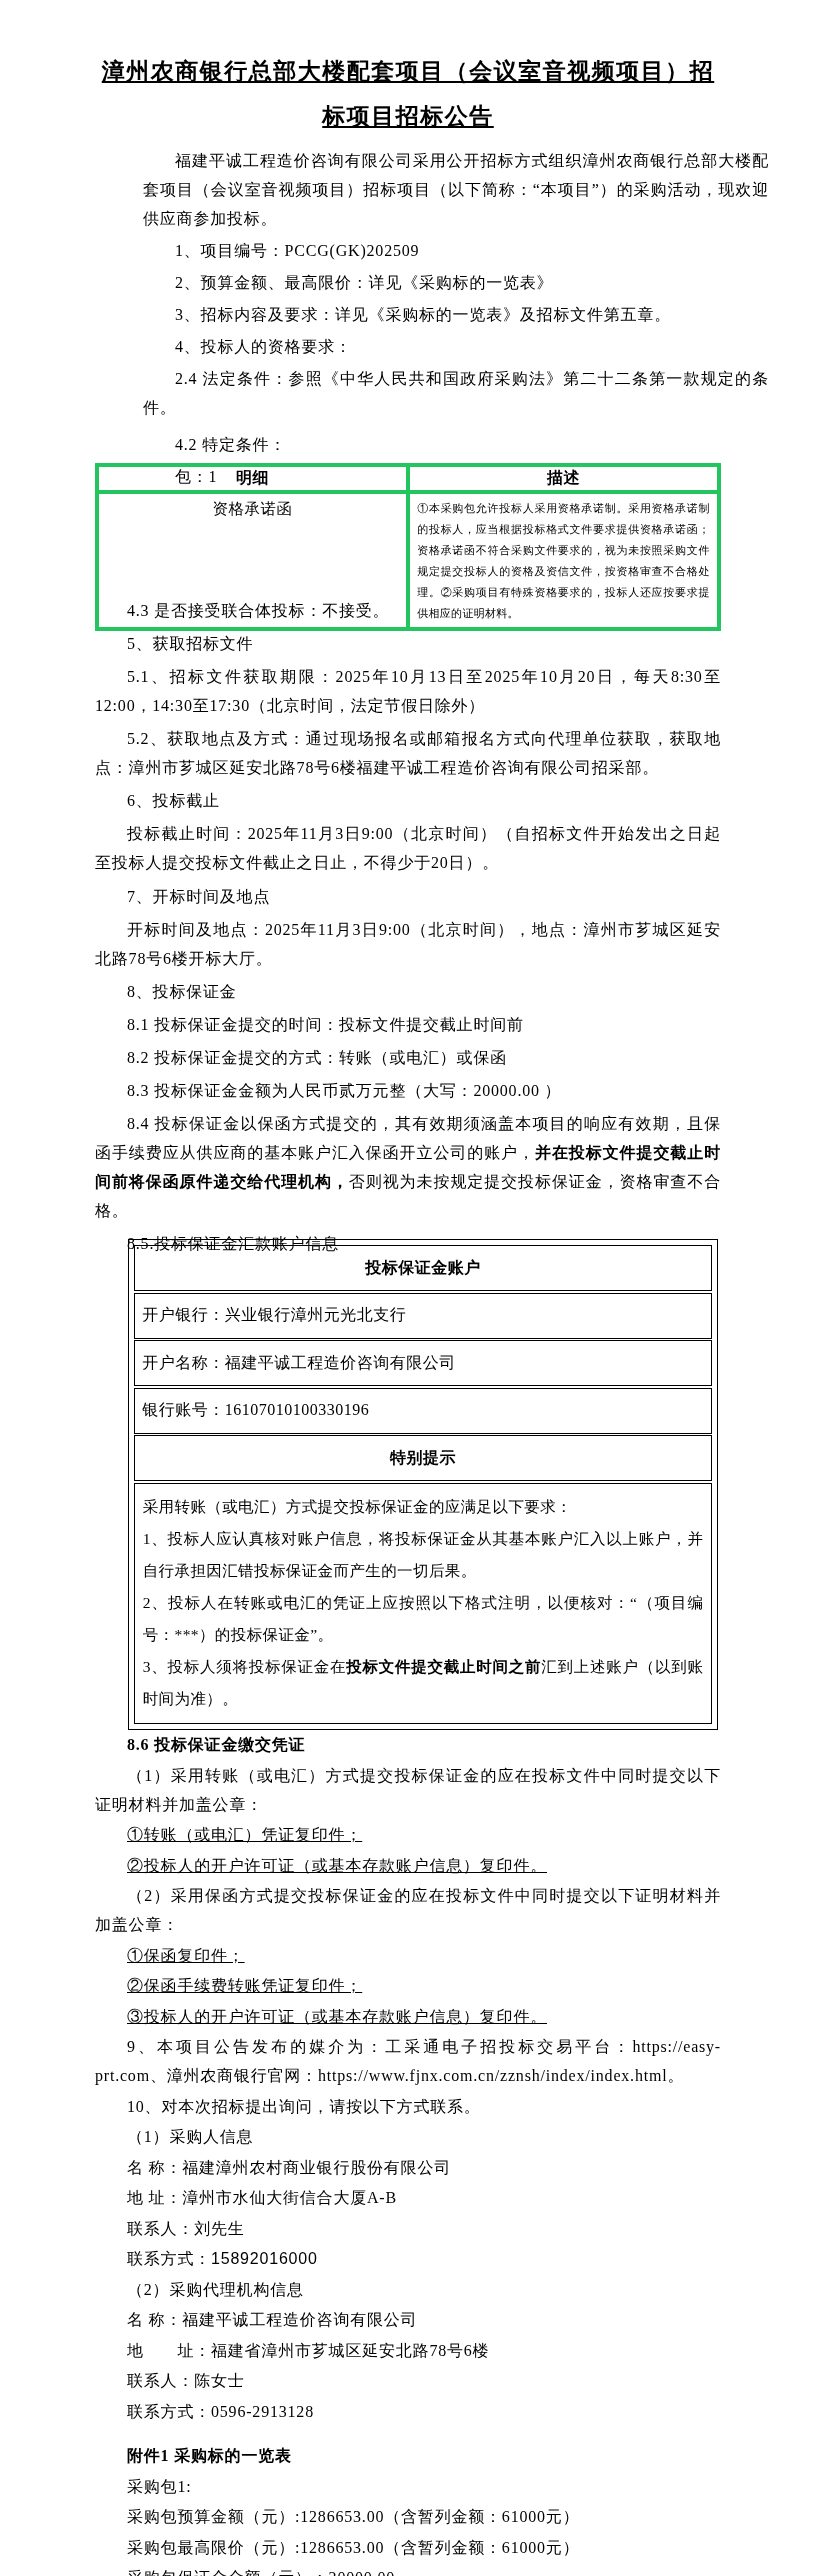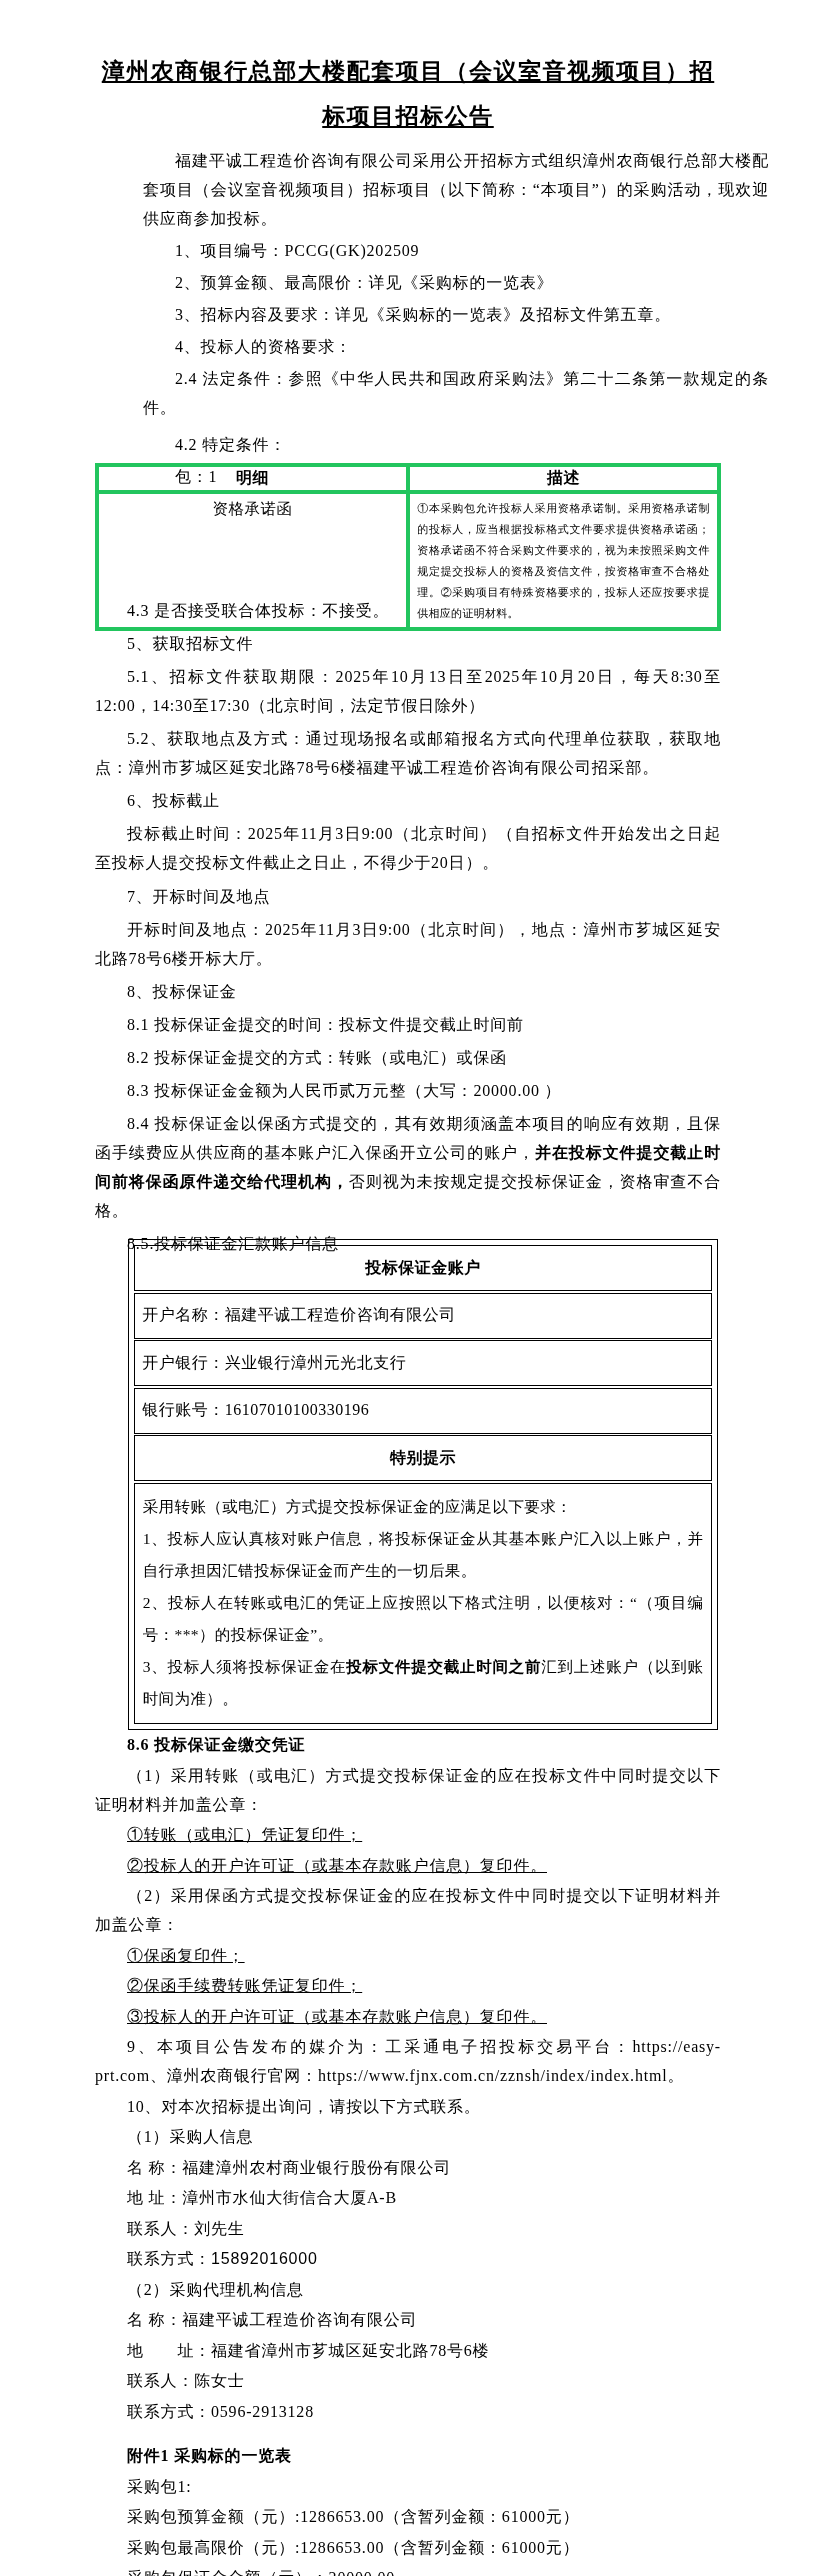--- a/index.html
+++ b/index.html
@@ -88,22 +88,22 @@
     <p class="p">8、投标保证金</p>
     <p class="p">8.1 投标保证金提交的时间：投标文件提交截止时间前</p>
     <p class="p">8.2 投标保证金提交的方式：转账（或电汇）或保函</p>
     <p class="p">8.3 投标保证金金额为人民币贰万元整（大写：20000.00 ）</p>
     <p class="p"><span>8.4 投标保证金以保函方式提交的，其有效期须涵盖本项目的响应有效期，且保函手续费应从供应商的基本账户汇入保函开立公司的账户，</span><span class="b">并在投标文件提交截止时间前将保函原件递交给代理机构，</span><span>否则视为未按规定提交投标保证金，资格审查不合格。</span></p>
     <p class="p">8.5.投标保证金汇款账户信息</p>
   </div>
 
   <div class="t2">
     <div class="t2row t2head">投标保证金账户</div>
+    <div class="t2row">开户银行：兴业银行漳州元光北支行</div>
     <div class="t2row">开户名称：福建平诚工程造价咨询有限公司</div>
-    <div class="t2row">开户银行：兴业银行漳州元光北支行</div>
     <div class="t2row">银行账号：16107010100330196</div>
     <div class="t2row t2head">特别提示</div>
     <div class="t2row t2content">
       <p class="t2p">采用转账（或电汇）方式提交投标保证金的应满足以下要求：</p>
       <p class="t2p">1、投标人应认真核对账户信息，将投标保证金从其基本账户汇入以上账户，并自行承担因汇错投标保证金而产生的一切后果。</p>
       <p class="t2p">2、投标人在转账或电汇的凭证上应按照以下格式注明，以便核对：“（项目编号：***）的投标保证金”。</p>
       <p class="t2p"><span>3、投标人须将投标保证金在</span><span class="b">投标文件提交截止时间之前</span><span>汇到上述账户（以到账时间为准）。</span></p>
     </div>
   </div>
 

